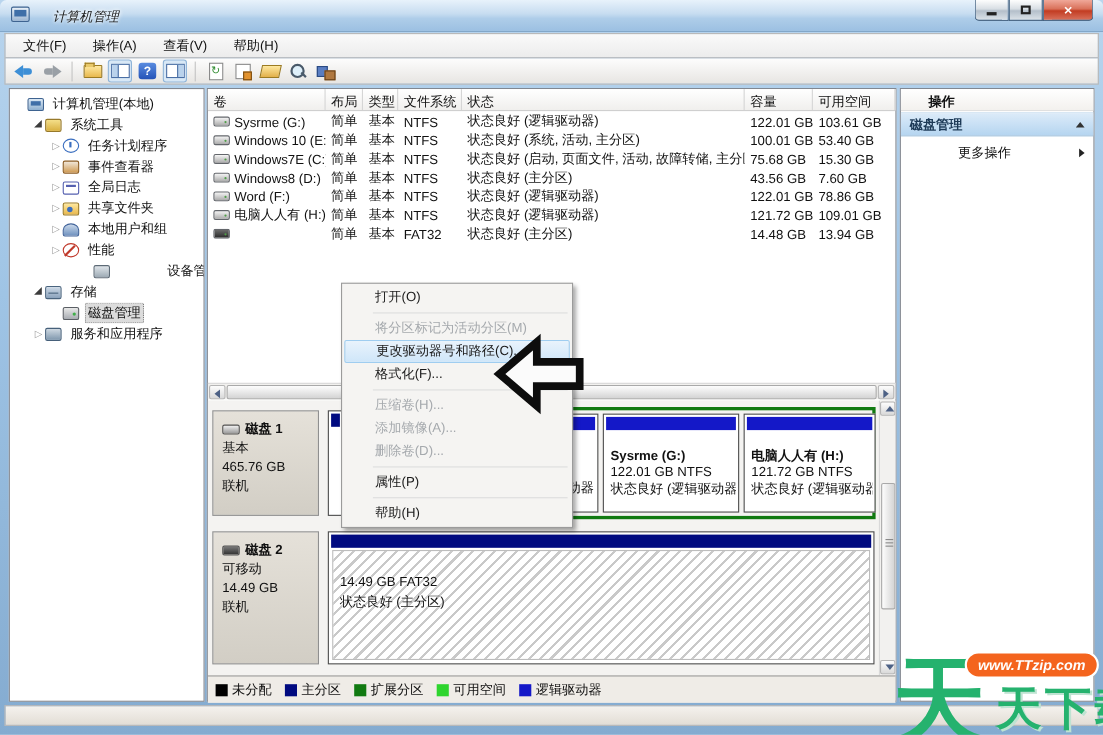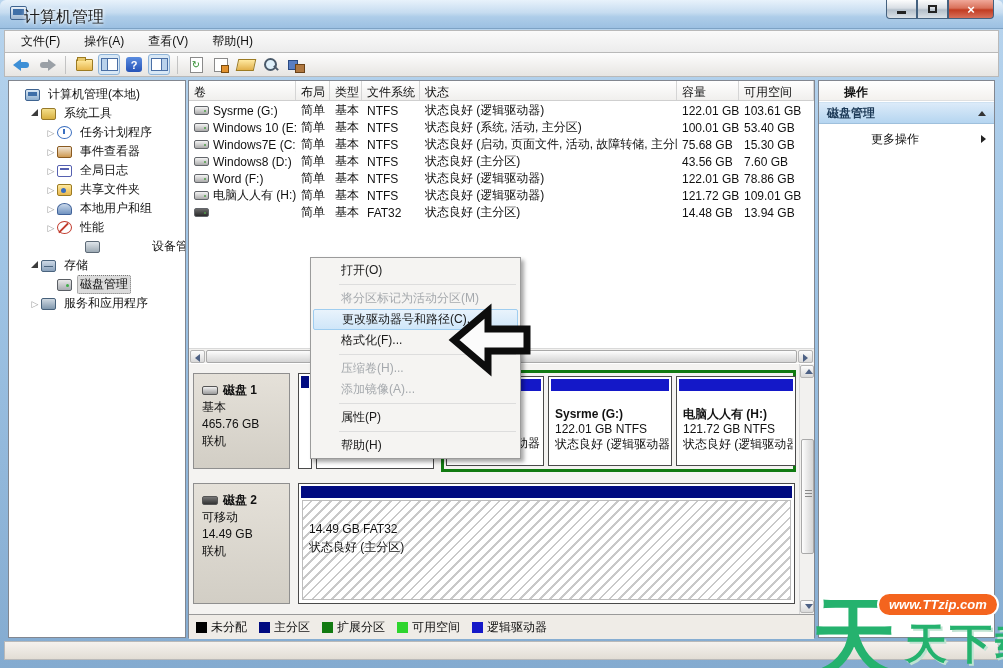--- a/index.html
+++ b/index.html
@@ -7,21 +7,21 @@
   body { font-family:"Liberation Sans","DejaVu Sans",sans-serif; font-size:12px; color:#111;
          background:linear-gradient(180deg,#b9d5ee 0%,#9fc4e5 40%,#84abd0 100%); position:relative; }
 
   
   .titlebar { position:absolute; left:0; top:0; width:1003px; height:29px;
     background:linear-gradient(180deg,#e8f2fb 0%,#c6dcf0 45%,#aecde9 60%,#9cc0e2 100%);
     border-bottom:1px solid #7da2c5; border-radius:6px 6px 0 0; }
   .app-icon { position:absolute; left:10px; top:6px; width:17px; height:14px;
     background:linear-gradient(180deg,#e8f0f8,#9db6d2); border:1px solid #3e6390; border-radius:2px; }
   .app-icon::after { content:""; position:absolute; left:2px; top:2px; right:2px; height:6px; background:#3f6fa8; }
-  .win-title { position:absolute; left:24px; top:7px; font-size:16px; color:#1c1c1c; text-shadow:0 0 4px #fff,0 0 4px #fff; }
+  .win-title { position:absolute; left:48px; top:7px; font-size:12px; color:#1c1c1c; text-shadow:0 0 4px #fff,0 0 4px #fff;font-style:italic; }
   .winctl { position:absolute; right:9px; top:0; display:flex; }
   .wbtn { width:31px; height:19px; border:1px solid #44617f; border-top:none; display:flex; align-items:center; justify-content:center;
     background:linear-gradient(180deg,#fdfdfd 0%,#d8dee4 45%,#b4bfca 55%,#dbe2e8 100%); }
   .wbtn.minb { border-radius:0 0 0 4px; }
   .wbtn.closeb { width:46px; border-radius:0 0 4px 0;
     background:linear-gradient(180deg,#f0a899 0%,#d9715a 45%,#c23c22 55%,#d8705b 100%); color:#fff; font-weight:bold; font-size:13px; }
   .glyph-min { width:9px; height:3px; background:#222; margin-top:7px; }
   .glyph-max { width:9px; height:8px; border:2px solid #222; background:transparent; }
 
   
@@ -513,20 +513,21 @@
 
 <div class="context-menu" id="ctxmenu">
     <div class="menu-item">打开(O)</div>
     <div class="menu-sep"></div>
     <div class="menu-item disabled">将分区标记为活动分区(M)</div>
     <div class="menu-item highlighted">更改驱动器号和路径(C)...</div>
     <div class="menu-item">格式化(F)...</div>
     <div class="menu-sep"></div>
     <div class="menu-item disabled">压缩卷(H)...</div>
     <div class="menu-item disabled">添加镜像(A)...</div>
+    <div class="menu-item disabled">删除卷(D)...</div>
     <div class="menu-sep"></div>
     <div class="menu-item">属性(P)</div>
     <div class="menu-sep"></div>
     <div class="menu-item">帮助(H)</div>
   </div>
 
 <svg class="anno-arrow" width="84" height="80" viewBox="0 0 84 80">
   <path d="M 6 40 L 40 11 L 40 29 L 79 29 L 79 51 L 40 51 L 40 69 Z" fill="#fbfbfb" stroke="#0d0d0d" stroke-width="7" stroke-linejoin="miter"></path>
 </svg>
 

